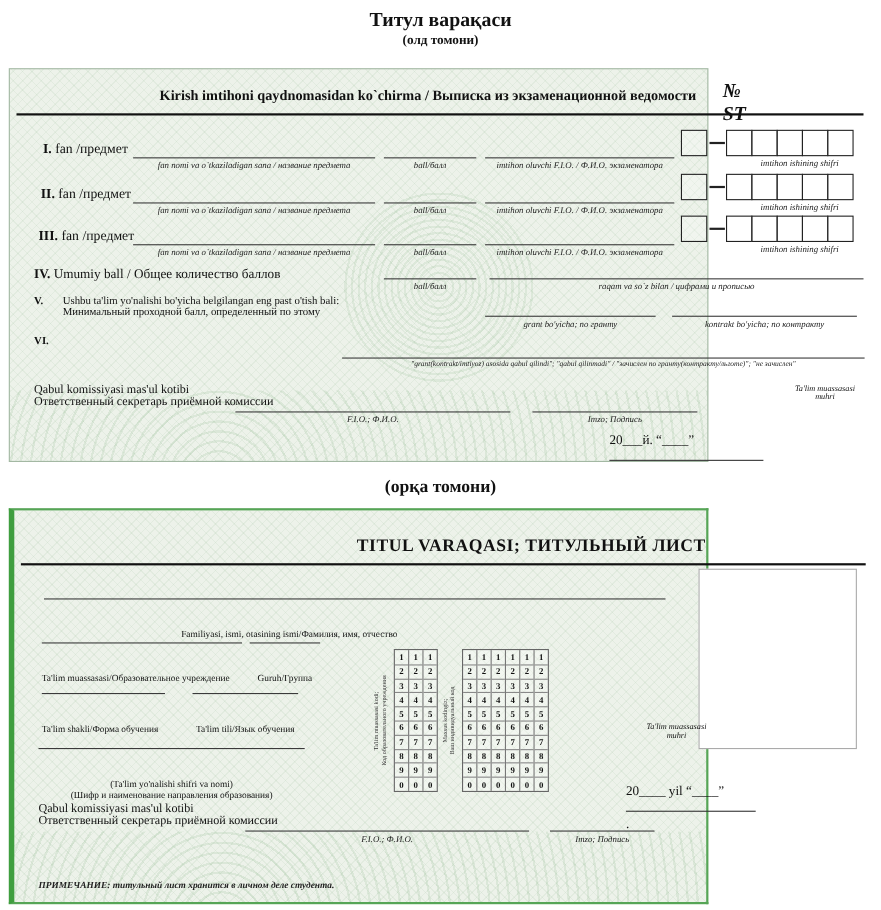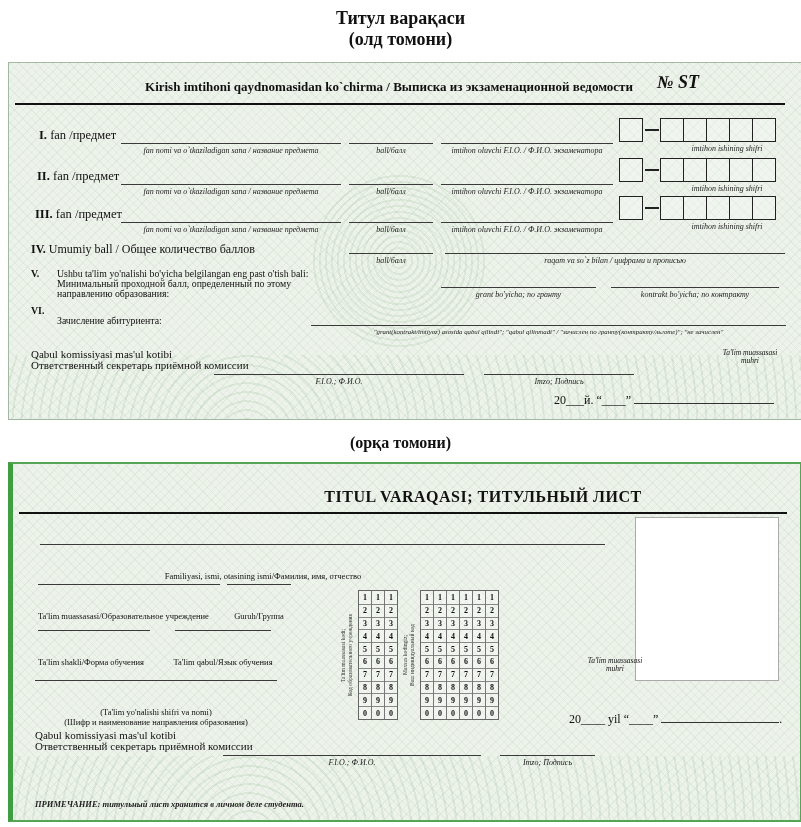--- a/index.html
+++ b/index.html
@@ -2,25 +2,25 @@
 <html><head>
 <meta charset="utf-8">
 <style>
   html,body{margin:0;padding:0;background:#fff;}
   .page{position:relative;width:801px;height:827px;background:#fff;
         font-family:"Liberation Serif", serif;color:#111;overflow:hidden;}
 
   .page-title{position:absolute;left:0;top:8px;width:100%;text-align:center;
               font-size:18px;font-weight:bold;}
   .page-subtitle{position:absolute;left:0;top:29px;width:100%;text-align:center;
-              font-size:18px;font-weight:bold;}
+              font-size:12px;font-weight:bold;}
   .back-subtitle{position:absolute;left:0;top:434px;width:100%;text-align:center;
               font-size:16px;font-weight:bold;}
 
-  .form{position:absolute;left:8px;width:794px;
+  .form{position:absolute;left:8px;width:636px;
         background-color:#edf2ea;
         background-image:
           repeating-linear-gradient(45deg, rgba(130,175,130,.10) 0 1px, transparent 1px 6px),
           repeating-linear-gradient(-45deg, rgba(130,175,130,.10) 0 1px, transparent 1px 6px);
         box-sizing:border-box;}
   .form1{top:62px;height:358px;border:1px solid #a3b8a3;}
   .form2{top:462px;height:360px;border:2px solid #56a556;border-left:5px solid #3f9e3f;}
 
   .waves{position:absolute;left:0;right:0;bottom:0;height:64px;pointer-events:none;
          background:repeating-radial-gradient(circle at 30% 130%, rgba(110,165,110,.14) 0 2px, transparent 2px 9px);}
@@ -157,28 +157,26 @@
       <span>Umumiy ball / Общее количество баллов</span>
     </div>
     <div class="bl" style="left:340px;top:190px;width:84px;"></div>
     <div class="cap" style="left:340px;top:193px;width:84px;">ball/балл</div>
     <div class="bl" style="left:436px;top:190px;width:340px;"></div>
     <div class="cap" style="left:436px;top:193px;width:340px;text-align:center;">raqam va so`z bilan / цифрами и прописью</div>
 
     <div class="small-text rn" style="left:22px;top:206px;">V.</div>
     <div class="small-text" style="left:48px;top:206px;width:390px;">Ushbu ta'lim yo'nalishi bo'yicha belgilangan eng past o'tish bali:</div>
     <div class="small-text" style="left:48px;top:216px;width:390px;">Минимальный проходной балл, определенный по этому</div>
-    <div class="small-text" style="left:48px;top:226px;width:390px;">направлению образования:</div>
     <div class="bl" style="left:432px;top:224px;width:155px;"></div>
     <div class="cap" style="left:432px;top:227px;width:155px;">grant bo'yicha; по гранту</div>
     <div class="bl" style="left:602px;top:224px;width:168px;"></div>
     <div class="cap" style="left:602px;top:227px;width:168px;">kontrakt bo'yicha; по контракту</div>
 
     <div class="small-text rn" style="left:22px;top:243px;">VI.</div>
-    <div class="small-text" style="left:48px;top:253px;width:390px;">Зачисление абитуриента:</div>
     <div class="bl" style="left:302px;top:262px;width:475px;"></div>
     <div class="cap cap-tiny" style="left:302px;top:265px;width:475px;">"grant(kontrakt/imtiyoz) asosida qabul qilindi"; "qabul qilinmadi" / "зачислен по гранту(контракту/льготе)"; "не зачислен"</div>
 
     <div class="foot-text" style="left:22px;top:286px;">Qabul komissiyasi mas'ul kotibi</div>
     <div class="foot-text" style="left:22px;top:297px;">Ответственный секретарь приёмной комиссии</div>
     <div class="bl" style="left:205px;top:311px;width:250px;"></div>
     <div class="cap" style="left:205px;top:314px;width:250px;">F.I.O.; Ф.И.О.</div>
     <div class="bl" style="left:475px;top:311px;width:150px;"></div>
     <div class="cap" style="left:475px;top:314px;width:150px;">Imzo; Подпись</div>
     <div class="stamp" style="left:705px;top:286px;width:72px;">Ta'lim muassasasi muhri</div>
@@ -202,21 +200,21 @@
     <div class="fieldcap" style="left:90px;top:84px;width:320px;text-align:center;">Familiyasi, ismi, otasining ismi/Фамилия, имя, отчество</div>
 
     <div class="bl" style="left:25px;top:120px;width:182px;"></div>
     <div class="fieldcap" style="left:25px;top:124px;width:200px;">Ta'lim muassasasi/Образовательное учреждение</div>
     <div class="bl" style="left:214px;top:120px;width:64px;"></div>
     <div class="fieldcap" style="left:206px;top:124px;width:80px;text-align:center;">Guruh/Группа</div>
 
     <div class="bl" style="left:25px;top:166px;width:112px;"></div>
     <div class="fieldcap" style="left:25px;top:170px;width:130px;">Ta'lim shakli/Форма обучения</div>
     <div class="bl" style="left:162px;top:166px;width:96px;"></div>
-    <div class="fieldcap" style="left:158px;top:170px;width:104px;text-align:center;">Ta'lim qabul/Язык обучения</div>
+    <div class="fieldcap" style="left:158px;top:170px;width:104px;text-align:center;">Ta'lim tili/Язык обучения</div>
 
     <div class="bl" style="left:22px;top:216px;width:242px;"></div>
     <div class="fieldcap" style="left:22px;top:220px;width:242px;text-align:center;">(Ta'lim yo'nalishi shifri va nomi)</div>
     <div class="fieldcap" style="left:12px;top:230px;width:262px;text-align:center;">(Шифр и наименование направления образования)</div>
 
     <div class="vlabel" style="left:327px;top:126px;">
       <span style="display:block;">Ta'lim muassasasi kodi;</span>
       <span style="display:block;">Код образовательного учреждения</span>
     </div>
     <div class="digit-grid" style="left:345px;top:126px;">

